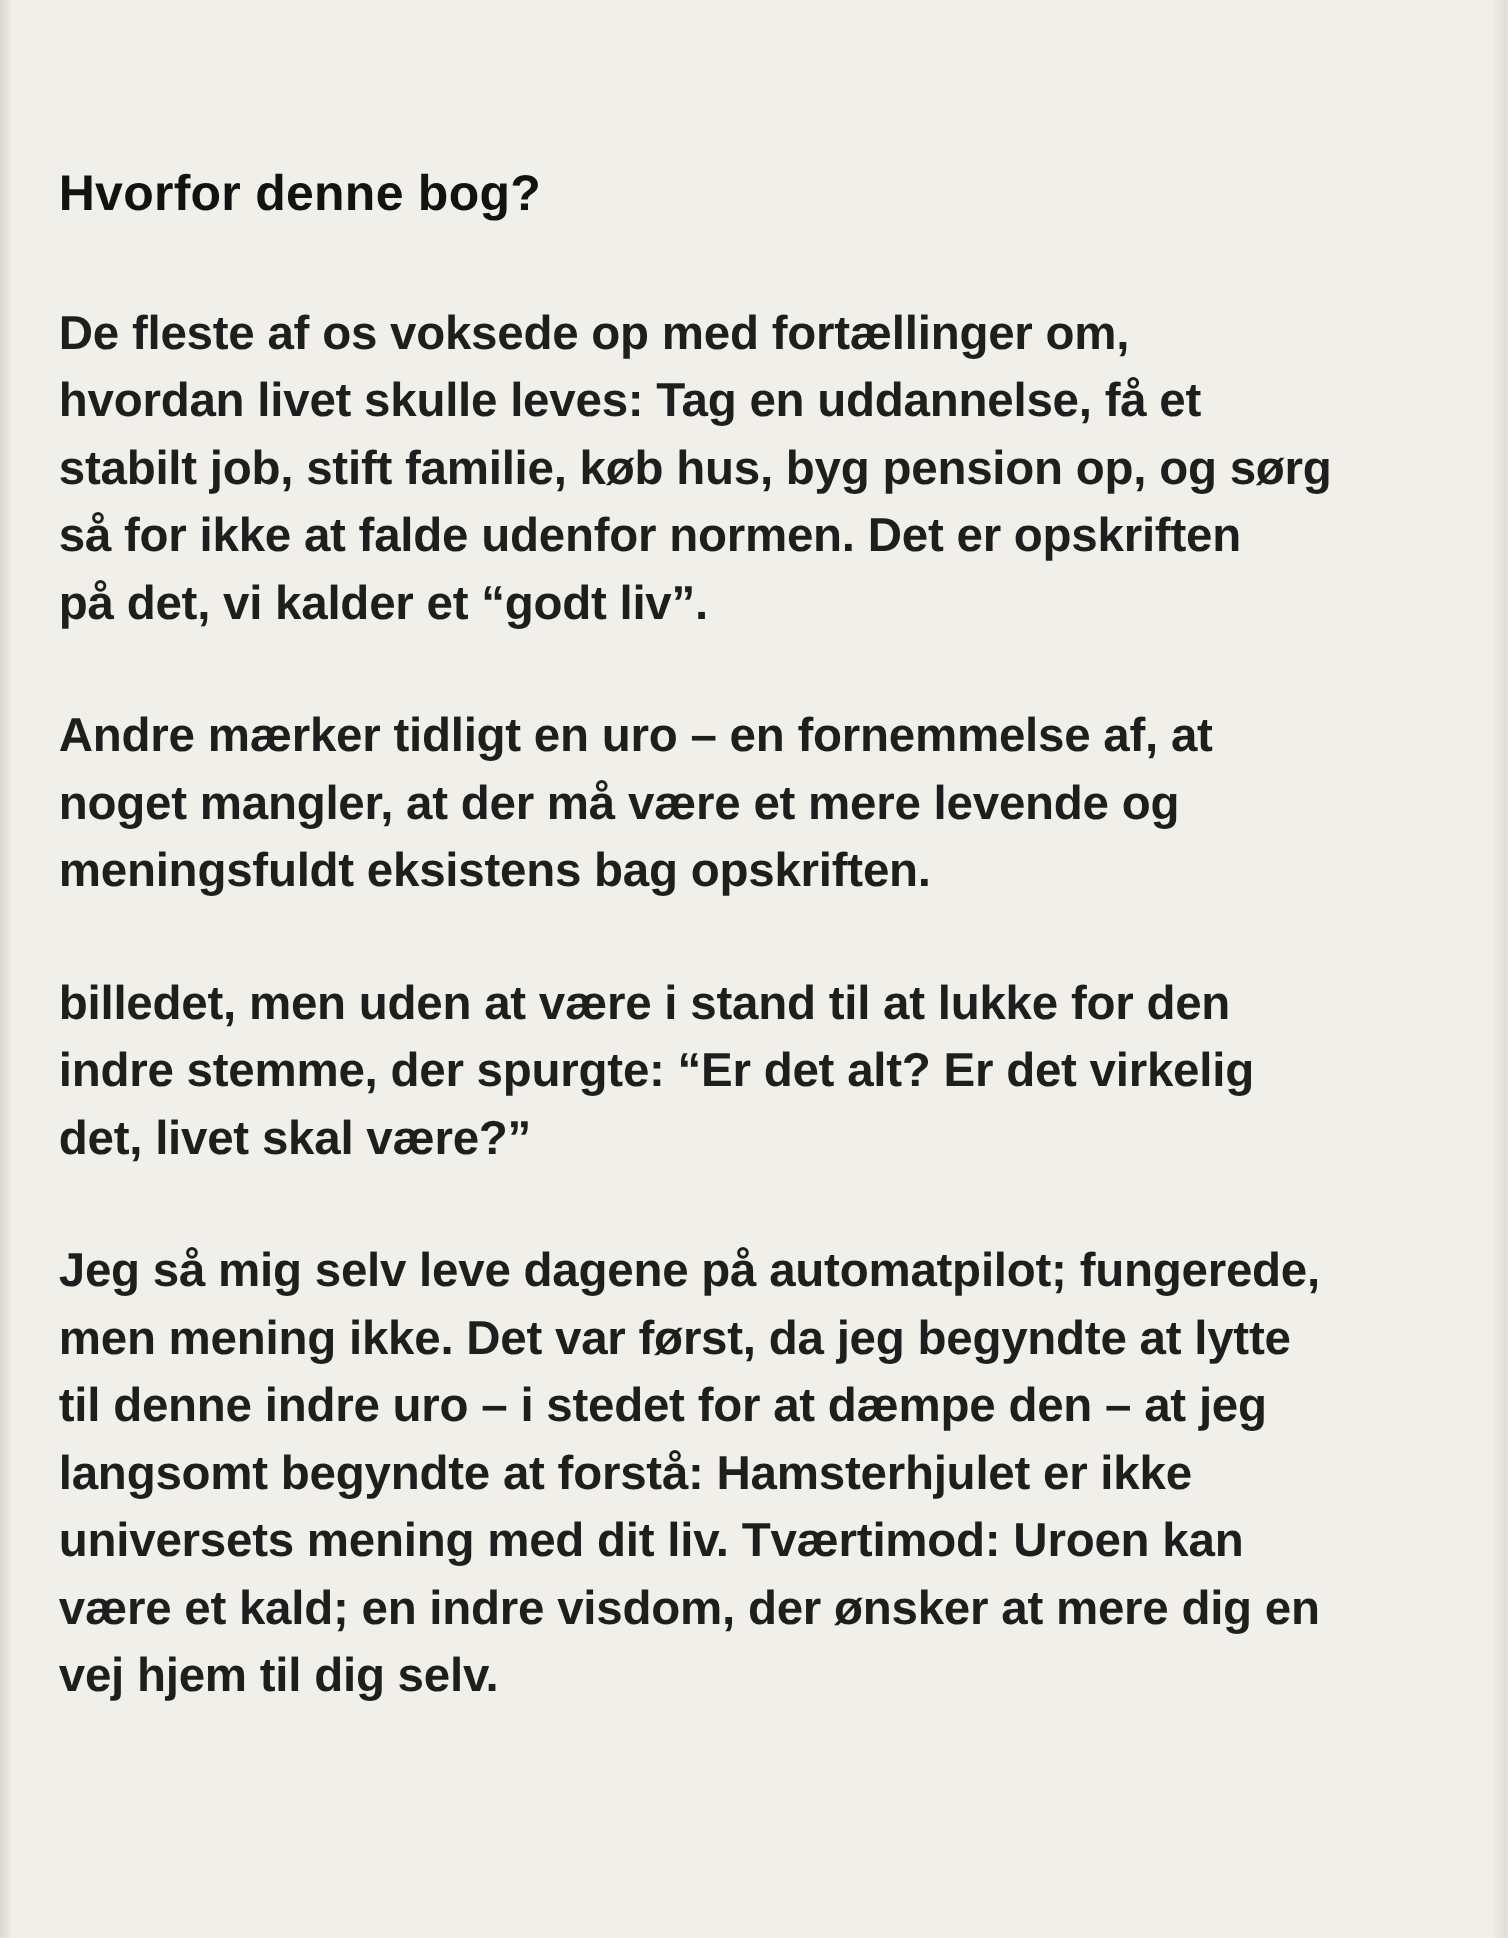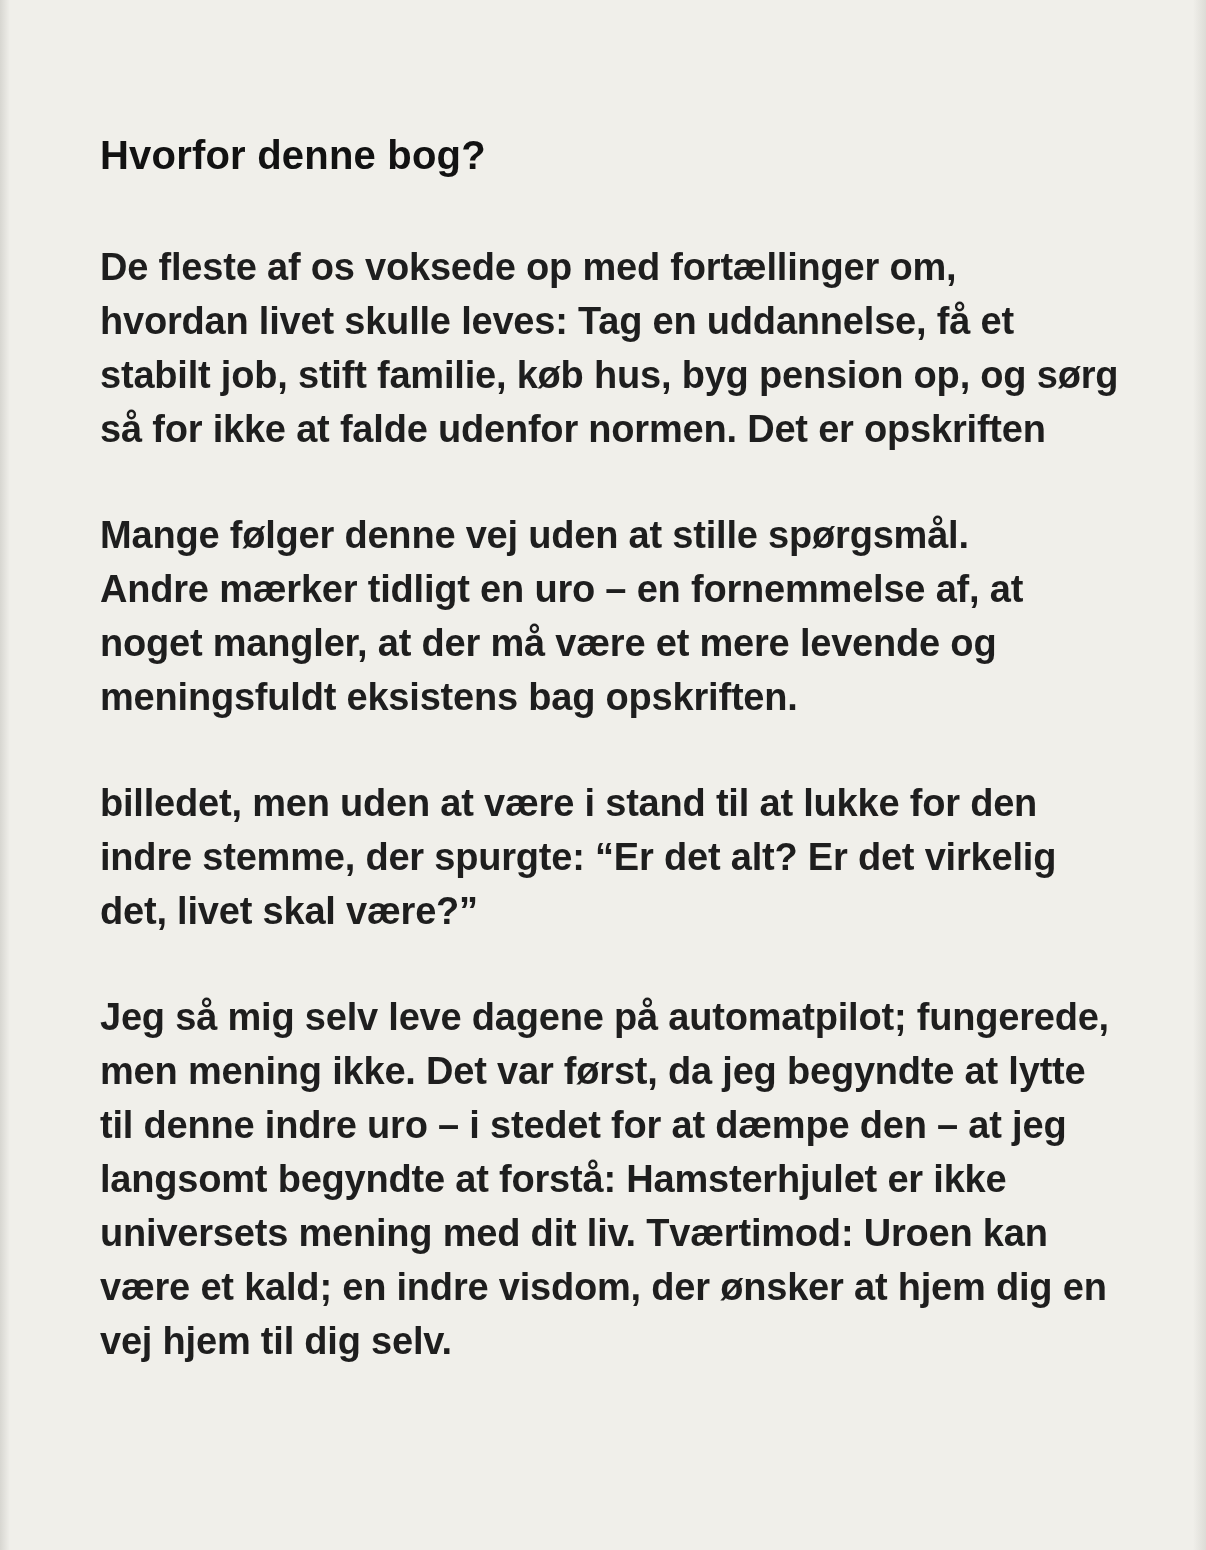--- a/index.html
+++ b/index.html
@@ -29,21 +29,21 @@
     left: 0;
     width: 10px;
     background: linear-gradient(to right, rgba(50, 48, 40, 0.13), rgba(50, 48, 40, 0));
   }
   .edge-right {
     right: 0;
     width: 13px;
     background: linear-gradient(to left, rgba(50, 48, 40, 0.10), rgba(50, 48, 40, 0));
   }
   .content {
-    padding: 128px 90px 0 100px;
+    padding: 128px 90px 0 47px;
   }
   h1.heading {
     margin: 0 0 58px 0;
     font-size: 40px;
     line-height: 54px;
     font-weight: bold;
     color: var(--heading, #121212);
     letter-spacing: 0.2px;
   }
   p.para {
@@ -71,39 +71,39 @@
 
   <div class="content">
 
     <h1 class="heading">Hvorfor denne bog?</h1>
 
     <p class="para">
       <span class="line">De fleste af os voksede op med fortællinger om,</span>
       <span class="line">hvordan livet skulle leves: Tag en uddannelse, få et</span>
       <span class="line">stabilt job, stift familie, køb hus, byg pension op, og sørg</span>
       <span class="line">så for ikke at falde udenfor normen. Det er opskriften</span>
+      <span class="line">på det, vi kalder et “godt liv”.</span>
     </p>
 
     <p class="para">
-      <span class="line">Mange følger denne vej uden at stille spørgsmål.</span>
       <span class="line">Andre mærker tidligt en uro – en fornemmelse af, at</span>
       <span class="line">noget mangler, at der må være et mere levende og</span>
       <span class="line">meningsfuldt eksistens bag opskriften.</span>
     </p>
 
     <p class="para">
       <span class="line">billedet, men uden at være i stand til at lukke for den</span>
       <span class="line">indre stemme, der spurgte: “Er det alt? Er det virkelig</span>
       <span class="line">det, livet skal være?”</span>
     </p>
 
     <p class="para">
       <span class="line">Jeg så mig selv leve dagene på automatpilot; fungerede,</span>
       <span class="line">men mening ikke. Det var først, da jeg begyndte at lytte</span>
       <span class="line">til denne indre uro – i stedet for at dæmpe den – at jeg</span>
       <span class="line">langsomt begyndte at forstå: Hamsterhjulet er ikke</span>
       <span class="line">universets mening med dit liv. Tværtimod: Uroen kan</span>
-      <span class="line">være et kald; en indre visdom, der ønsker at hjem dig en</span>
+      <span class="line">være et kald; en indre visdom, der ønsker at mere dig en</span>
       <span class="line">vej hjem til dig selv.</span>
     </p>
 
   </div>
 </div>
 
 </body></html>

